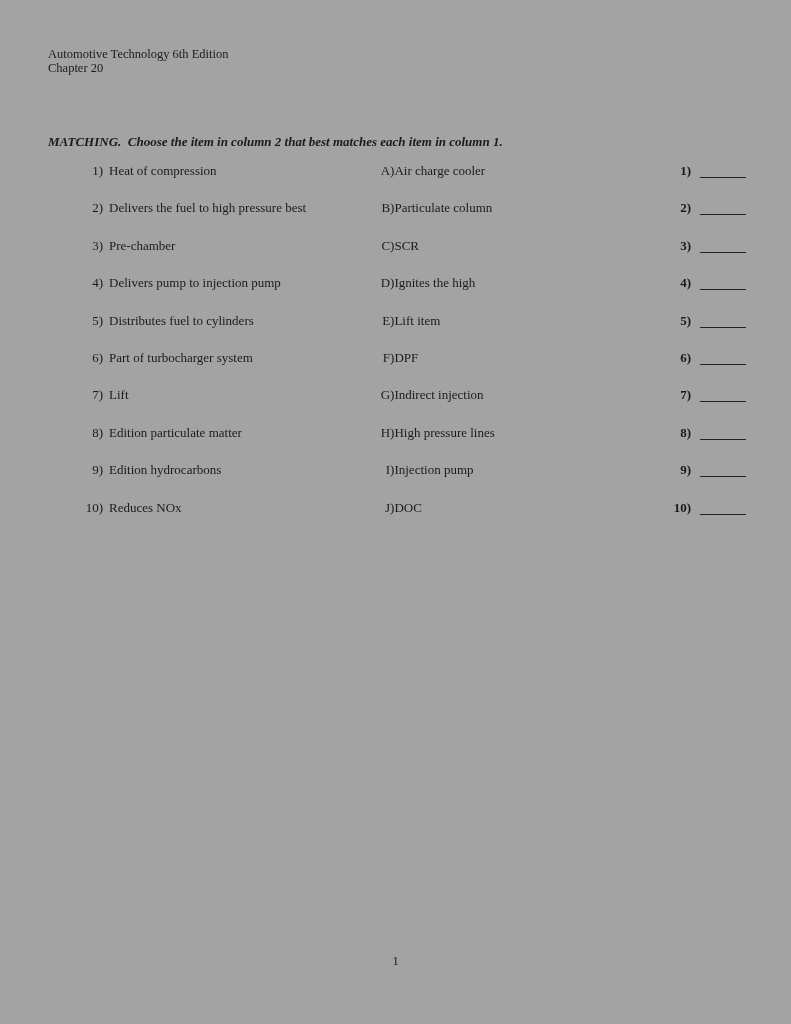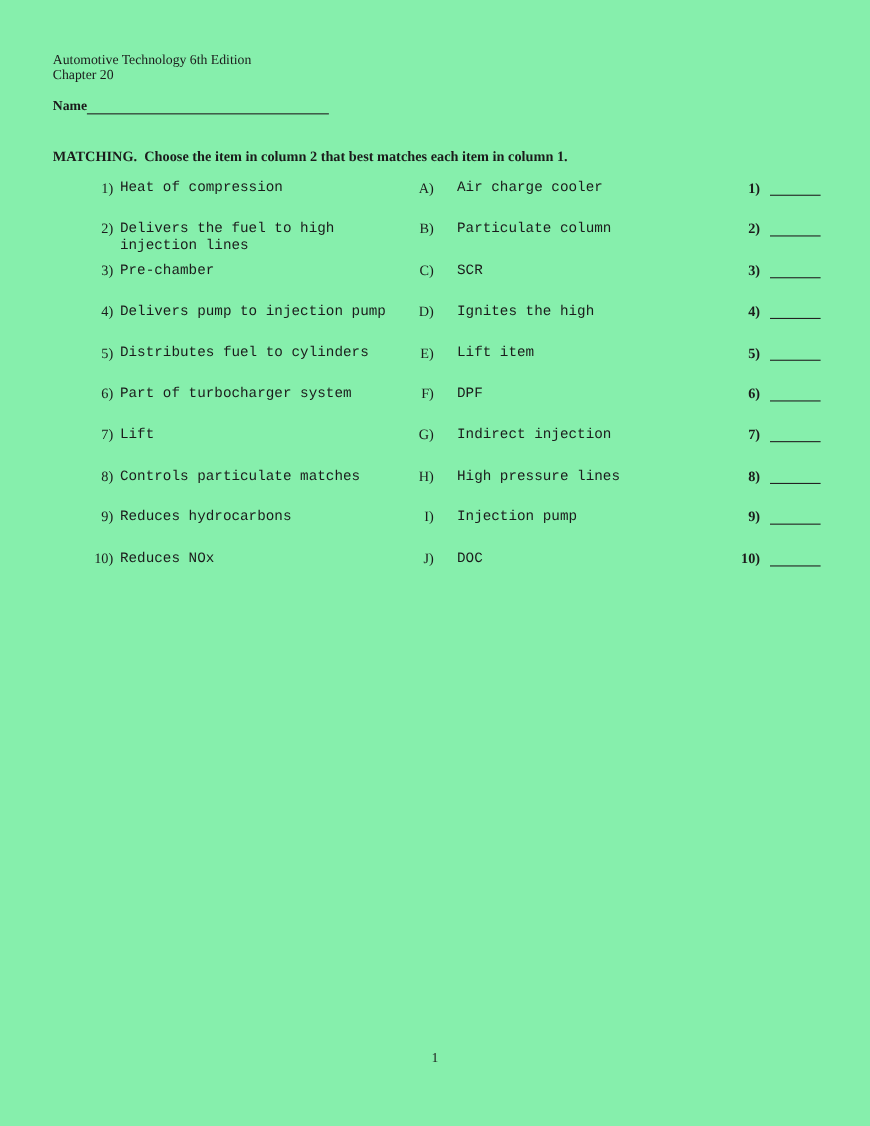--- a/index.html
+++ b/index.html
@@ -1,21 +1,21 @@
 <!DOCTYPE html>
 <html><head>
 <meta charset="utf-8">
 <style>
   * { margin: 0; padding: 0; box-sizing: border-box; }
   html, body { background: #ffffff; }
   .page {
     position: relative;
     width: 791px;
     height: 1024px;
-    background: #86efac;
+    background: #a3a3a3;
     font-family: "Liberation Serif", serif;
     color: #1b1b1b;
     overflow: hidden;
   }
   .header {
     position: absolute;
     top: 47px;
     left: 48px;
     font-size: 12.5px;
     line-height: 14px;
@@ -35,40 +35,41 @@
     height: 13px;
     border-bottom: 1.3px solid #222;
   }
   .instructions {
     position: absolute;
     top: 134px;
     left: 48px;
     font-size: 13px;
     font-weight: bold;
     white-space: pre-wrap;
+    font-style: italic;
   }
   .rows {
     position: absolute;
     top: 163px;
     left: 48px;
     width: 698px;
   }
   .match-row {
     display: flex;
     height: 37.4px;
     align-items: flex-start;
     font-size: 13px;
     line-height: 15px;
   }
   .q-col { width: 330px; display: flex; }
   .q-num { width: 55px; text-align: right; flex-shrink: 0; }
-  .q-text { margin-left: 6px; font-family: Liberation Mono, monospace; }
+  .q-text { margin-left: 6px; }
   .a-col { width: 240px; display: flex; }
   .a-letter { width: 17px; text-align: right; flex-shrink: 0; }
-  .a-text { margin-left: 21px; font-family: Liberation Mono, monospace; }
+  .a-text { margin-left: 0; }
   .ans-col { display: flex; align-items: flex-start; }
   .ans-num { width: 74px; text-align: right; font-weight: bold; flex-shrink: 0; }
   .ans-blank {
     width: 46px;
     height: 15px;
     margin-left: 9px;
     border-bottom: 1.5px solid #222;
   }
   .page-number {
     position: absolute;
@@ -82,24 +83,20 @@
 </head>
 <body>
 
 <div class="page">
 
   <div class="header">
     <div>Automotive Technology 6th Edition</div>
     <div>Chapter 20</div>
   </div>
 
-  <div class="name-line">
-    <span>Name</span>
-      <span class="name-underline"></span>
-  </div>
 
   <div class="instructions">MATCHING.  Choose the item in column 2 that best matches each item in column 1.</div>
 
   <div class="rows">
 
     <div class="match-row">
       <div class="q-col">
           <span class="q-num">1)</span>
           <span class="q-text">Heat of compression</span>
         </div>
@@ -109,21 +106,21 @@
         </div>
       <div class="ans-col">
           <span class="ans-num">1)</span>
           <span class="ans-blank"></span>
         </div>
     </div>
 
     <div class="match-row">
       <div class="q-col">
           <span class="q-num">2)</span>
-          <span class="q-text">Delivers the fuel to high injection lines</span>
+          <span class="q-text">Delivers the fuel to high pressure best</span>
         </div>
       <div class="a-col">
           <span class="a-letter">B)</span>
           <span class="a-text">Particulate column</span>
         </div>
       <div class="ans-col">
           <span class="ans-num">2)</span>
           <span class="ans-blank"></span>
         </div>
     </div>
@@ -199,36 +196,36 @@
         </div>
       <div class="ans-col">
           <span class="ans-num">7)</span>
           <span class="ans-blank"></span>
         </div>
     </div>
 
     <div class="match-row">
       <div class="q-col">
           <span class="q-num">8)</span>
-          <span class="q-text">Controls particulate matches</span>
+          <span class="q-text">Edition particulate matter</span>
         </div>
       <div class="a-col">
           <span class="a-letter">H)</span>
           <span class="a-text">High pressure lines</span>
         </div>
       <div class="ans-col">
           <span class="ans-num">8)</span>
           <span class="ans-blank"></span>
         </div>
     </div>
 
     <div class="match-row">
       <div class="q-col">
           <span class="q-num">9)</span>
-          <span class="q-text">Reduces hydrocarbons</span>
+          <span class="q-text">Edition hydrocarbons</span>
         </div>
       <div class="a-col">
           <span class="a-letter">I)</span>
           <span class="a-text">Injection pump</span>
         </div>
       <div class="ans-col">
           <span class="ans-num">9)</span>
           <span class="ans-blank"></span>
         </div>
     </div>

